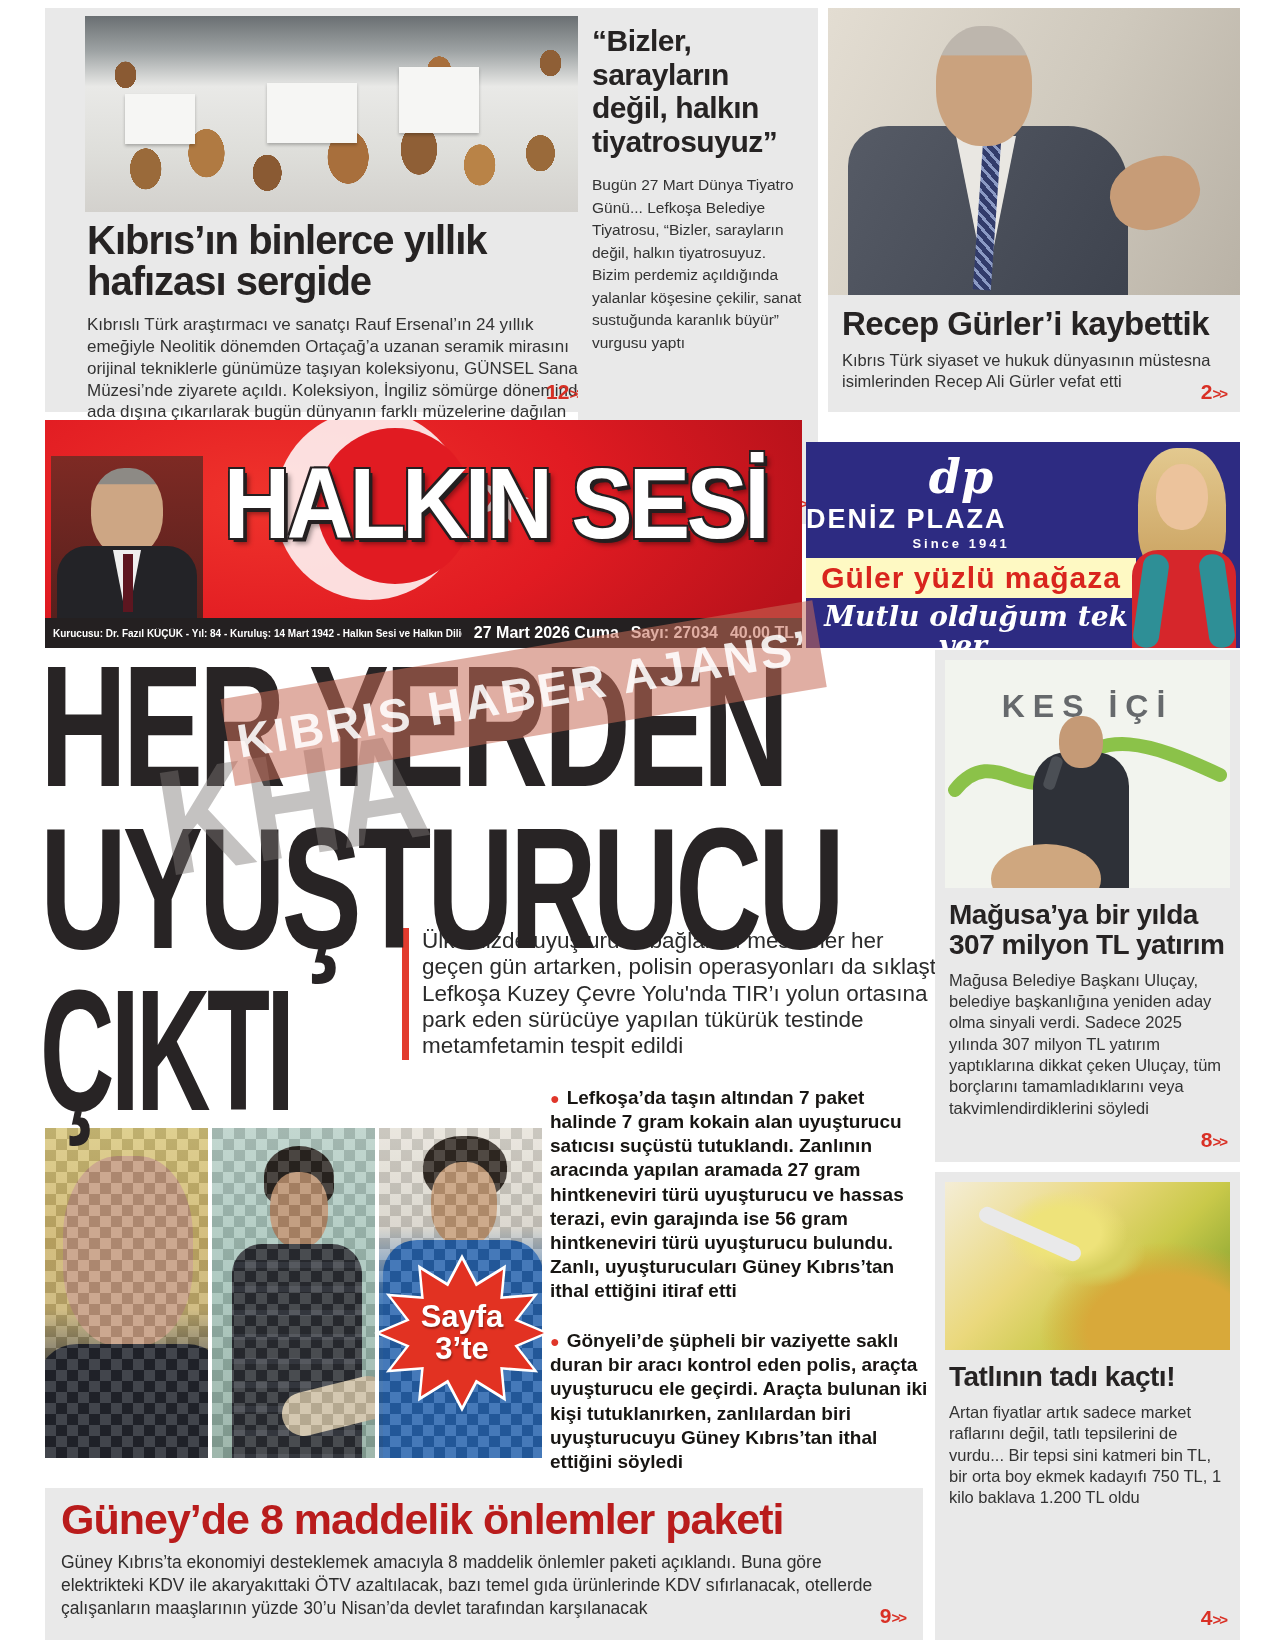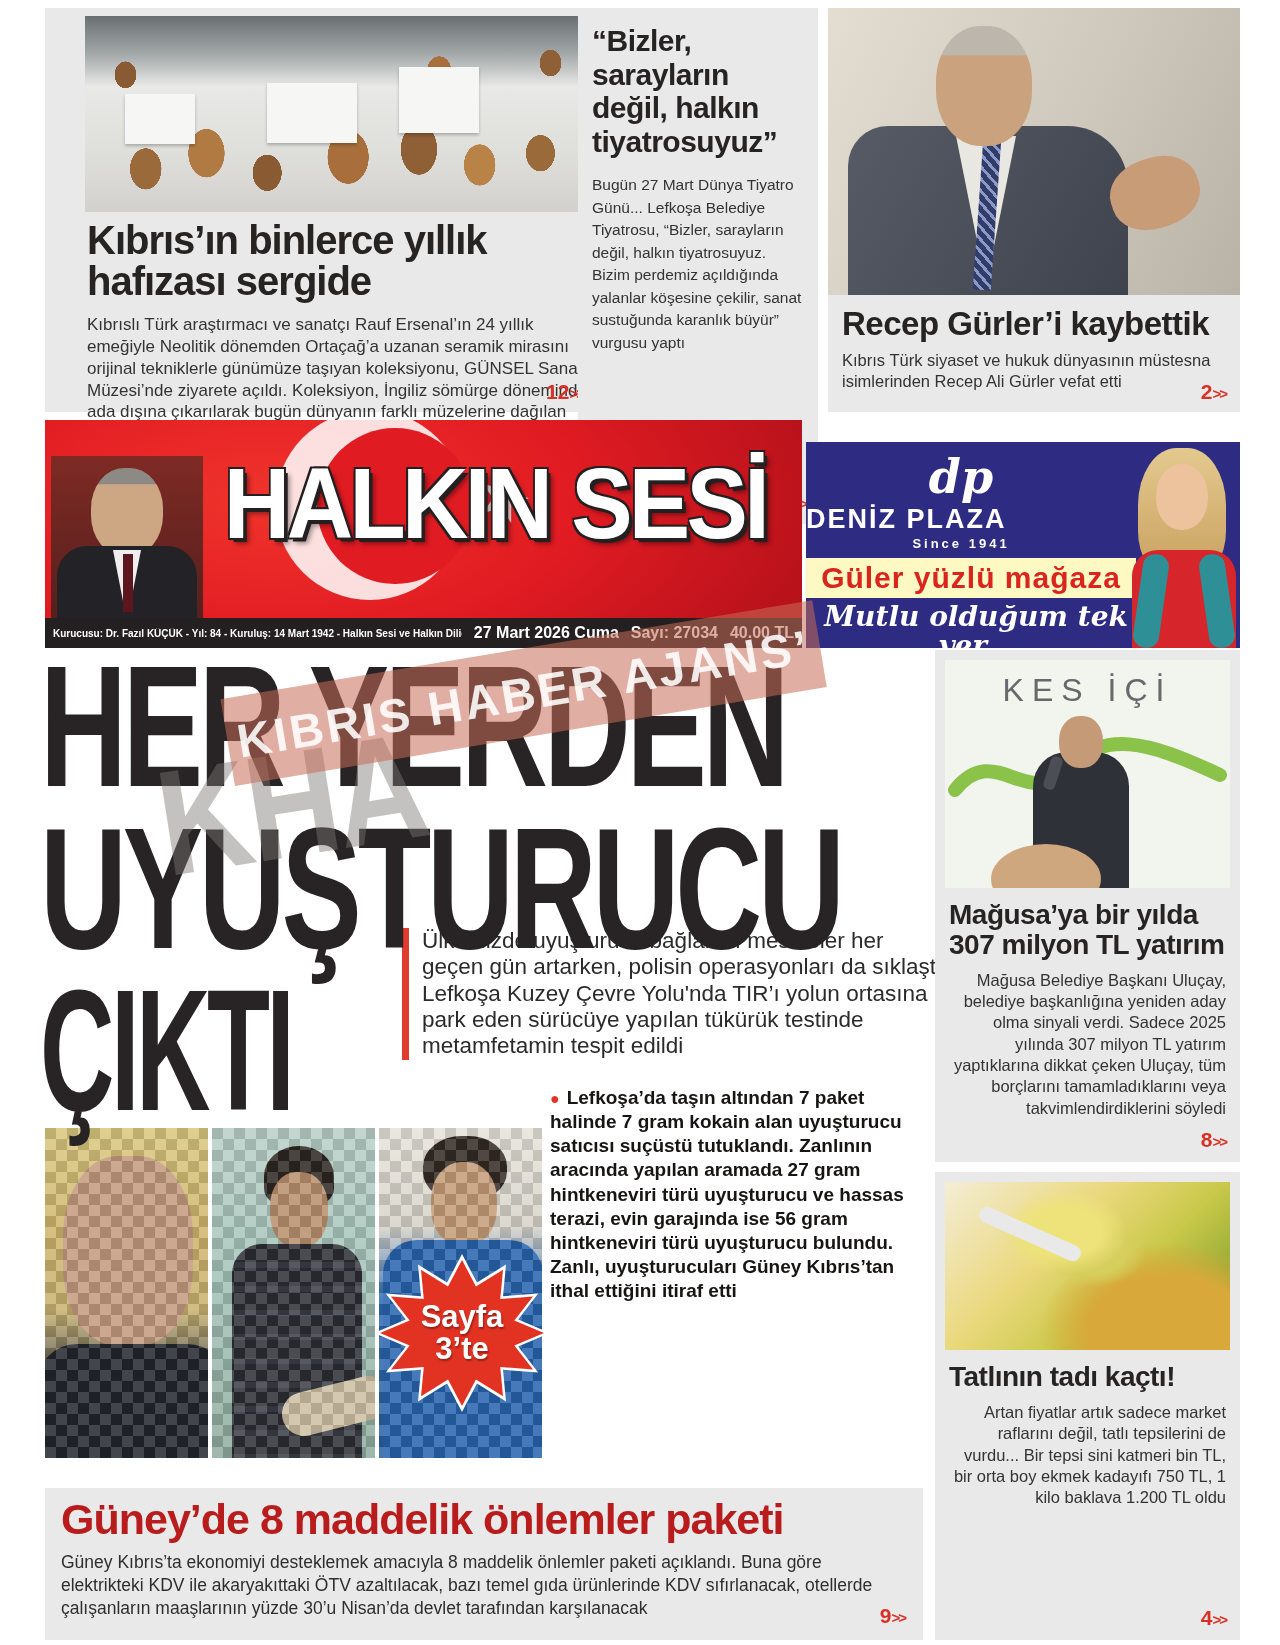--- a/index.html
+++ b/index.html
@@ -143,29 +143,29 @@
 
   
   .bullets{position:absolute;left:550px;top:1086px;width:382px;}
   .bullets p{font-size:19px;line-height:1.27;font-weight:700;color:#171512;}
   .bullets p + p{margin-top:26px;}
   .dot{color:#e0362a;font-size:16px;margin-right:7px;}
 
   
   .magusa{left:935px;top:650px;width:305px;height:512px;}
   .ph-kes{position:relative;margin:10px;height:228px;overflow:hidden;background:#f2f4ee;}
-  .ph-kes .banner{position:absolute;left:0;top:12px;width:100%;text-align:center;
-    font-size:32px;font-weight:400;letter-spacing:8px;color:#66696c;white-space:nowrap;}
+  .ph-kes .banner{position:absolute;left:0;top:28px;width:100%;text-align:center;
+    font-size:32px;font-weight:700;letter-spacing:8px;color:#66696c;white-space:nowrap;}
   .ph-kes svg{position:absolute;left:0;top:70px;}
   .ph-kes .suit{position:absolute;left:88px;top:92px;width:96px;height:140px;border-radius:34px 34px 0 0;background:#2e3138;}
   .ph-kes .k-head{position:absolute;left:114px;top:56px;width:44px;height:52px;border-radius:46%;background:#c59a76;}
   .ph-kes .mic{position:absolute;left:102px;top:96px;width:12px;height:34px;border-radius:5px;background:#4b4f55;transform:rotate(18deg);}
   .ph-kes .crowd{position:absolute;left:46px;bottom:-26px;width:110px;height:70px;border-radius:50%;background:#cfa77f;}
   .magusa h2,.tatli h2{margin:12px 14px 0;font-size:28px;line-height:1.07;letter-spacing:-.5px;color:#262323;}
-  .magusa p,.tatli p{margin:10px 14px 0;font-size:16.5px;line-height:1.29;color:#333;text-align:right;}
+  .magusa p,.tatli p{margin:10px 14px 0;font-size:16.5px;line-height:1.29;color:#333;}
 
   .tatli{left:935px;top:1172px;width:305px;height:468px;}
   .ph-baklava{position:relative;margin:10px;height:168px;overflow:hidden;
     background:
       radial-gradient(90px 60px at 42% 30%,#eee37a 0 40%,transparent 70%),
       radial-gradient(70px 46px at 52% 42%,#d6cf5e 0 45%,transparent 75%),
       radial-gradient(160px 110px at 78% 88%,#d8a93a 0 50%,transparent 80%),
       linear-gradient(135deg,#f4edd6 0%,#ead87c 38%,#c9c94a 62%,#8fa833 85%,#7f9e2e 100%);}
   .ph-baklava .fork{position:absolute;left:30px;top:44px;width:110px;height:16px;border-radius:8px;
     background:#e9e9ea;transform:rotate(24deg);}
@@ -279,20 +279,21 @@
   <div class="star-badge">
     <div class="star-shape star-outline"></div>
     <div class="star-shape star-fill">
       <span>Sayfa</span>
       <span>3’te</span>
     </div>
   </div>
 
   <div class="bullets">
     <p><span class="dot">●</span><span>Lefkoşa’da taşın altından 7 paket halinde 7 gram kokain alan uyuşturucu satıcısı suçüstü tutuklandı. Zanlının aracında yapılan aramada 27 gram hintkeneviri türü uyuşturucu ve hassas terazi, evin garajında ise 56 gram hintkeneviri türü uyuşturucu bulundu. Zanlı, uyuşturucuları Güney Kıbrıs’tan ithal ettiğini itiraf etti</span></p>
+    <p><span class="dot">●</span><span>Gönyeli’de şüpheli bir vaziyette saklı duran bir aracı kontrol eden polis, araçta uyuşturucu ele geçirdi. Araçta bulunan iki kişi tutuklanırken, zanlılardan biri uyuşturucuyu Güney Kıbrıs’tan ithal ettiğini söyledi</span></p>
   </div>
 
   <aside class="abs box magusa">
     <div class="ph-kes">
       <div class="banner">KES İÇİ</div>
       <svg width="285" height="90" viewBox="0 0 285 90">
         <path d="M10 60 C 50 10, 80 80, 120 40 S 200 10, 275 45" fill="none" stroke="#79b82c" stroke-width="14" stroke-linecap="round" opacity="0.85"></path>
       </svg>
       <div class="suit"></div>
       <div class="k-head"></div>

